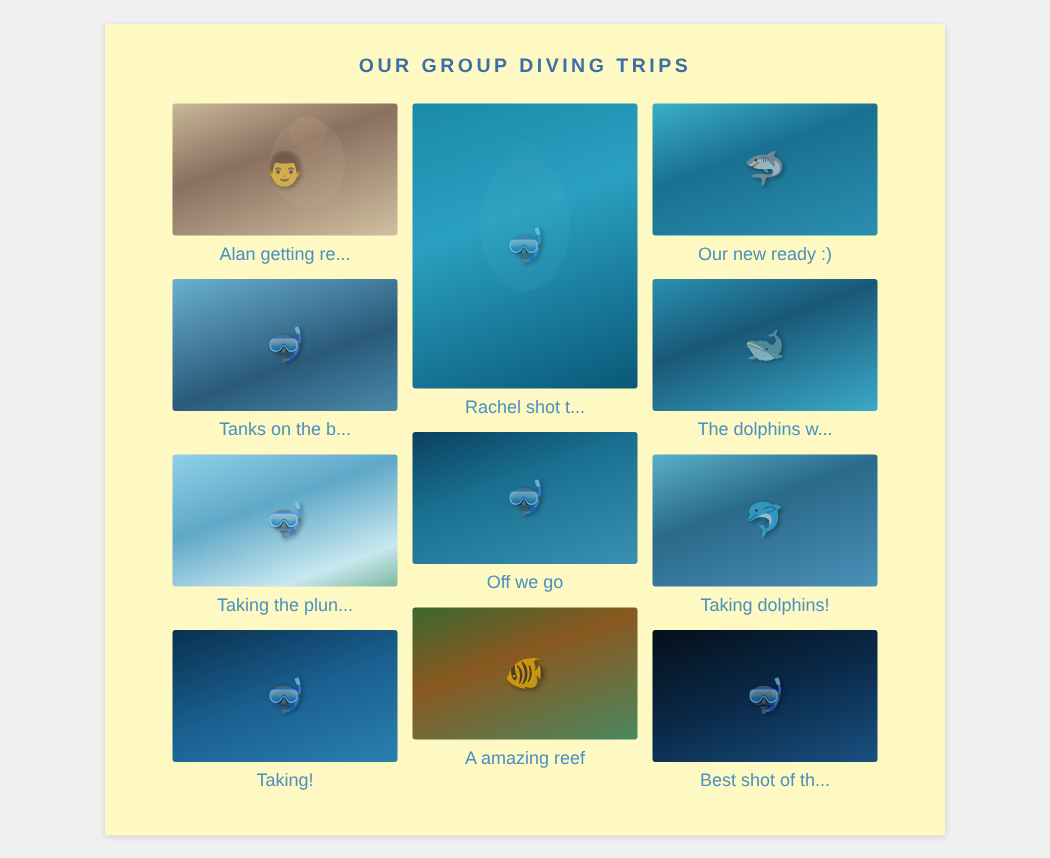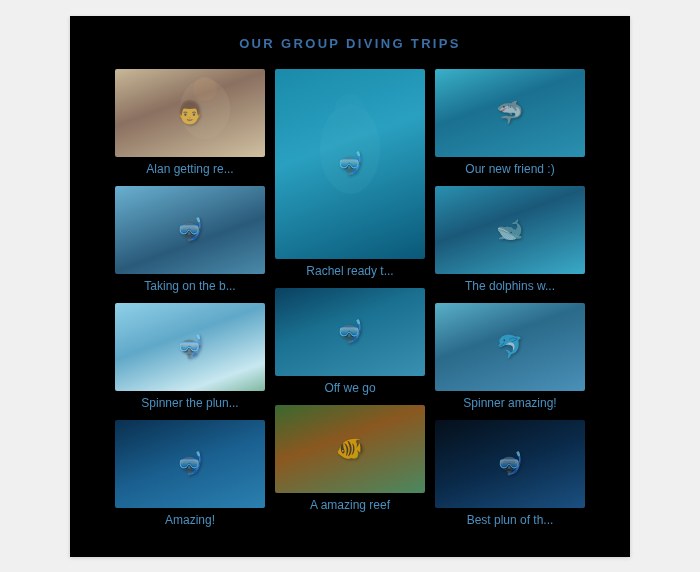--- a/index.html
+++ b/index.html
@@ -5,21 +5,21 @@
     * { box-sizing: border-box; margin: 0; padding: 0; }
     body {
       background: #f0f0f0;
       display: flex;
       justify-content: center;
       align-items: center;
       min-height: 100vh;
       font-family: Arial, sans-serif;
     }
     .card {
-      background: #000000;
+      background: #fef9c3;
       width: 560px;
       padding: 20px 20px 30px 20px;
       box-shadow: 0 1px 4px rgba(0,0,0,0.15);
     }
     .page-title {
       text-align: center;
       letter-spacing: 0.18em;
       font-size: 13px;
       font-weight: bold;
       color: #3a6fa8;
@@ -121,51 +121,51 @@
             <circle cx="90" cy="20" r="12" fill="#d4a878" opacity="0.6"></circle>
           </svg>
         </div>
         <div class="pcap">Alan getting re...</div>
       </div>
 
       <div class="item">
         <div class="pbox pbox-sm p-tanks" style="position:relative;">
           <div class="icon-overlay">🤿</div>
         </div>
-        <div class="pcap">Taking on the b...</div>
+        <div class="pcap">Tanks on the b...</div>
       </div>
 
       <div class="item">
         <div class="pbox pbox-sm p-taking" style="position:relative;">
           <div class="icon-overlay">🤿</div>
         </div>
-        <div class="pcap">Spinner the plun...</div>
+        <div class="pcap">Taking the plun...</div>
       </div>
 
       <div class="item">
         <div class="pbox pbox-sm p-amazing" style="position:relative;">
           <div class="icon-overlay">🤿</div>
         </div>
-        <div class="pcap">Amazing!</div>
+        <div class="pcap">Taking!</div>
       </div>
 
     </div>
 
     <div class="col">
 
       <div class="item">
         <div class="pbox pbox-lg" style="background: linear-gradient(160deg, #1a8aaa 0%, #2aa0c0 40%, #0a5878 100%); position:relative;">
           <div class="icon-overlay">🤿</div>
           <svg width="150" height="190" xmlns="http://www.w3.org/2000/svg" style="position:absolute;top:0;left:0;opacity:0.25;">
             <rect width="150" height="190" fill="none"></rect>
             <ellipse cx="75" cy="80" rx="30" ry="45" fill="#60c0d0" opacity="0.4"></ellipse>
             <circle cx="75" cy="40" r="15" fill="#40a0c0" opacity="0.5"></circle>
           </svg>
         </div>
-        <div class="pcap">Rachel ready t...</div>
+        <div class="pcap">Rachel shot t...</div>
       </div>
 
       <div class="item">
         <div class="pbox pbox-sm p-offwego" style="position:relative;">
           <div class="icon-overlay">🤿</div>
         </div>
         <div class="pcap">Off we go</div>
       </div>
 
       <div class="item">
@@ -176,40 +176,40 @@
       </div>
 
     </div>
 
     <div class="col">
 
       <div class="item">
         <div class="pbox pbox-sm p-newfriend" style="position:relative;">
           <div class="icon-overlay">🦈</div>
         </div>
-        <div class="pcap">Our new friend :)</div>
+        <div class="pcap">Our new ready :)</div>
       </div>
 
       <div class="item">
         <div class="pbox pbox-sm p-amazing-w" style="position:relative;">
           <div class="icon-overlay">🐋</div>
         </div>
         <div class="pcap">The dolphins w...</div>
       </div>
 
       <div class="item">
         <div class="pbox pbox-sm p-spinners" style="position:relative;">
           <div class="icon-overlay">🐬</div>
         </div>
-        <div class="pcap">Spinner amazing!</div>
+        <div class="pcap">Taking dolphins!</div>
       </div>
 
       <div class="item">
         <div class="pbox pbox-sm p-bestshot" style="position:relative;">
           <div class="icon-overlay">🤿</div>
         </div>
-        <div class="pcap">Best plun of th...</div>
+        <div class="pcap">Best shot of th...</div>
       </div>
 
     </div>
 
   </div>
 </div>
 
 </body></html>

